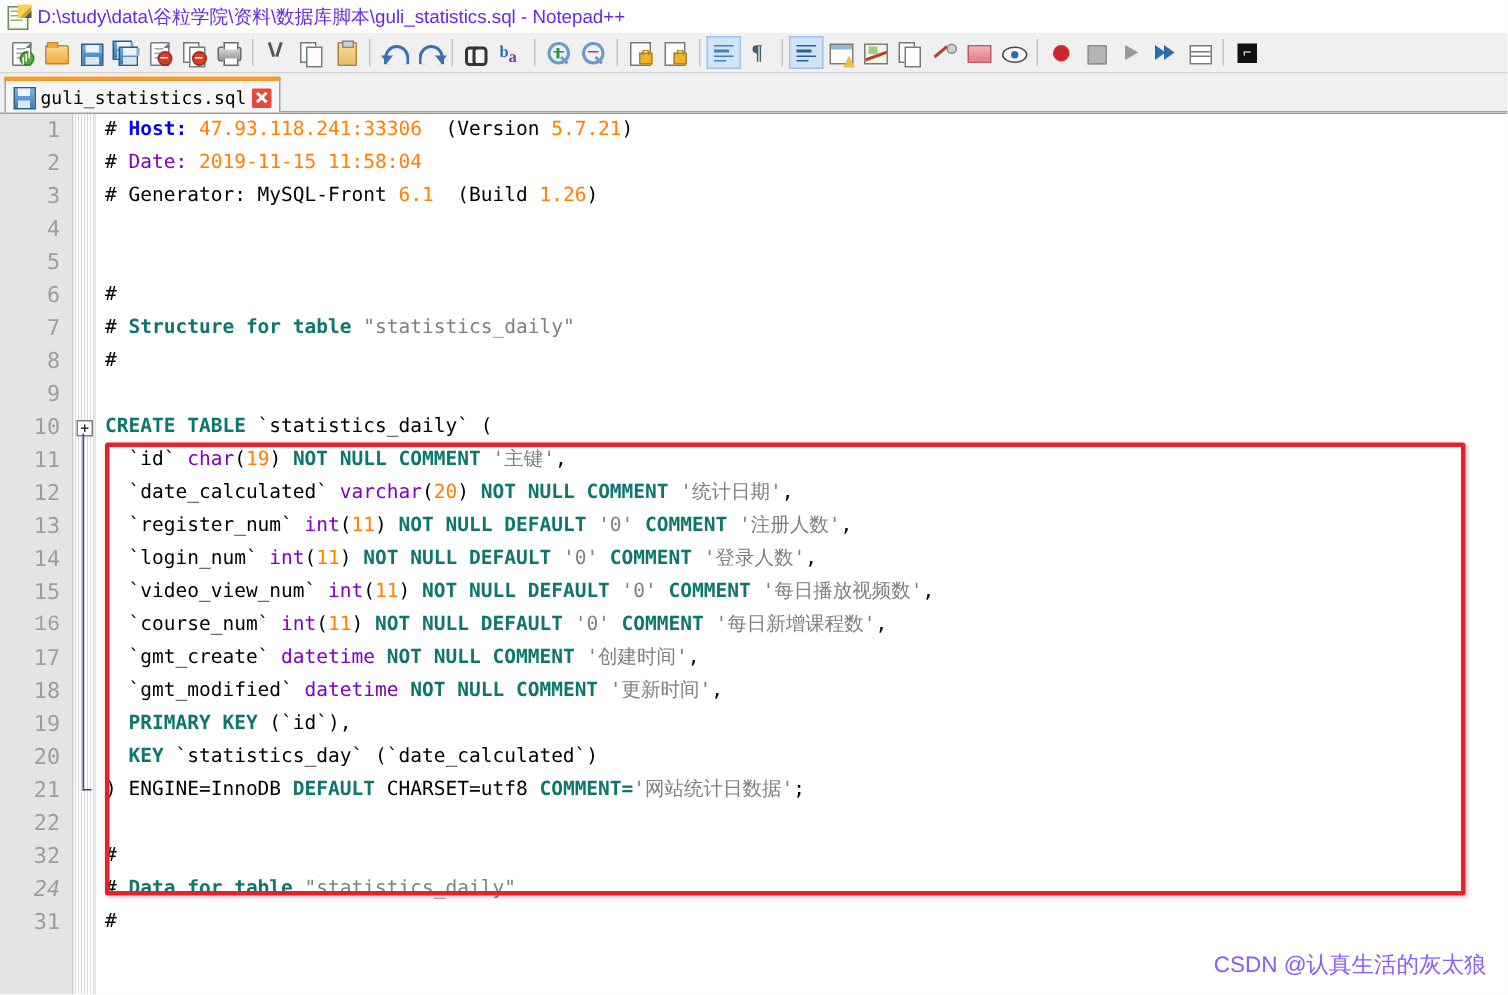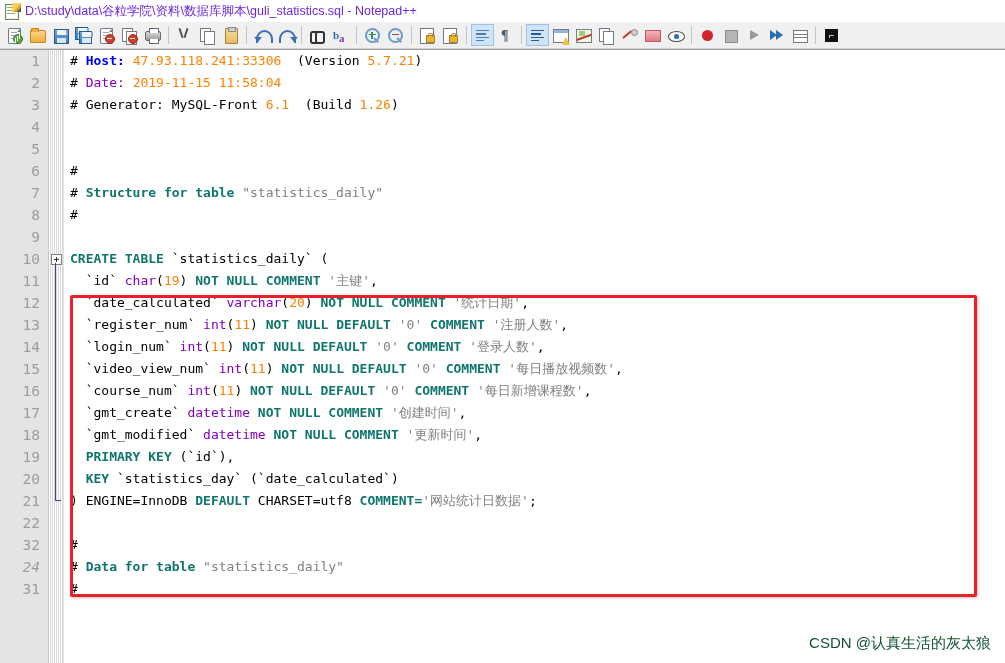--- a/index.html
+++ b/index.html
@@ -217,21 +217,21 @@
   
   .redbox{
     position:absolute;left:70px;top:295px;width:901px;height:296px;
     border:3px solid #e8202a;border-radius:2px;pointer-events:none;
     box-shadow:1px 1px 3px rgba(0,0,0,0.25);
   }
 
   
   .watermark{
     position:absolute;right:14px;bottom:10px;
-    color:#14532d;font-size:15px;white-space:nowrap;
+    color:#8b5cf6;font-size:15px;white-space:nowrap;
     font-family:"Liberation Sans","DejaVu Sans",sans-serif;
   }
 </style>
 </head>
 <body>
 
 <div class="app">
 
   <div class="titlebar">
     <span class="title-icon">
@@ -447,39 +447,49 @@
         </span>
       </span>
     <span class="tb-sep"></span>
     <span class="tb-btn">
         <span class="ic">
           <span class="jbox">⌐</span>
         </span>
       </span>
   </div>
 
+  <div class="tabbar">
+    <div class="tab">
+      <span class="flop">
+          <span class="f"></span>
+        </span>
+      <span class="tab-label">guli_statistics.sql</span>
+      <span class="tab-close"></span>
+    </div>
+    <div class="tabbar-fill"></div>
+  </div>
 
   <div class="editor">
     <div class="gutter" id="gutter">
         <div class="num" style="top: 0px;">1</div>
         <div class="num" style="top: 22px;">2</div>
         <div class="num" style="top: 44px;">3</div>
         <div class="num" style="top: 66px;">4</div>
         <div class="num" style="top: 88px;">5</div>
         <div class="num" style="top: 110px;">6</div>
         <div class="num" style="top: 132px;">7</div>
         <div class="num" style="top: 154px;">8</div>
         <div class="num" style="top: 176px;">9</div>
         <div class="num" style="top: 198px;">10</div>
         <div class="num" style="top: 220px;">11</div>
         <div class="num" style="top: 242px;">12</div>
         <div class="num" style="top: 264px;">13</div>
         <div class="num" style="top: 286px;">14</div>
         <div class="num" style="top: 308px;">15</div>
-        <div class="num" style="top: 330px;">16</div>
+        <div class="num" style="top: 330px; font-family: Liberation Mono, monospace;">16</div>
         <div class="num" style="top: 352px;">17</div>
         <div class="num" style="top: 374px;">18</div>
         <div class="num" style="top: 396px;">19</div>
         <div class="num" style="top: 418px;">20</div>
         <div class="num" style="top: 440px;">21</div>
         <div class="num" style="top: 462px;">22</div>
         <div class="num" style="top: 484px;">32</div>
         <div class="num" style="top: 506px; font-style: italic;">24</div>
         <div class="num" style="top: 528px;">31</div>
       </div>

